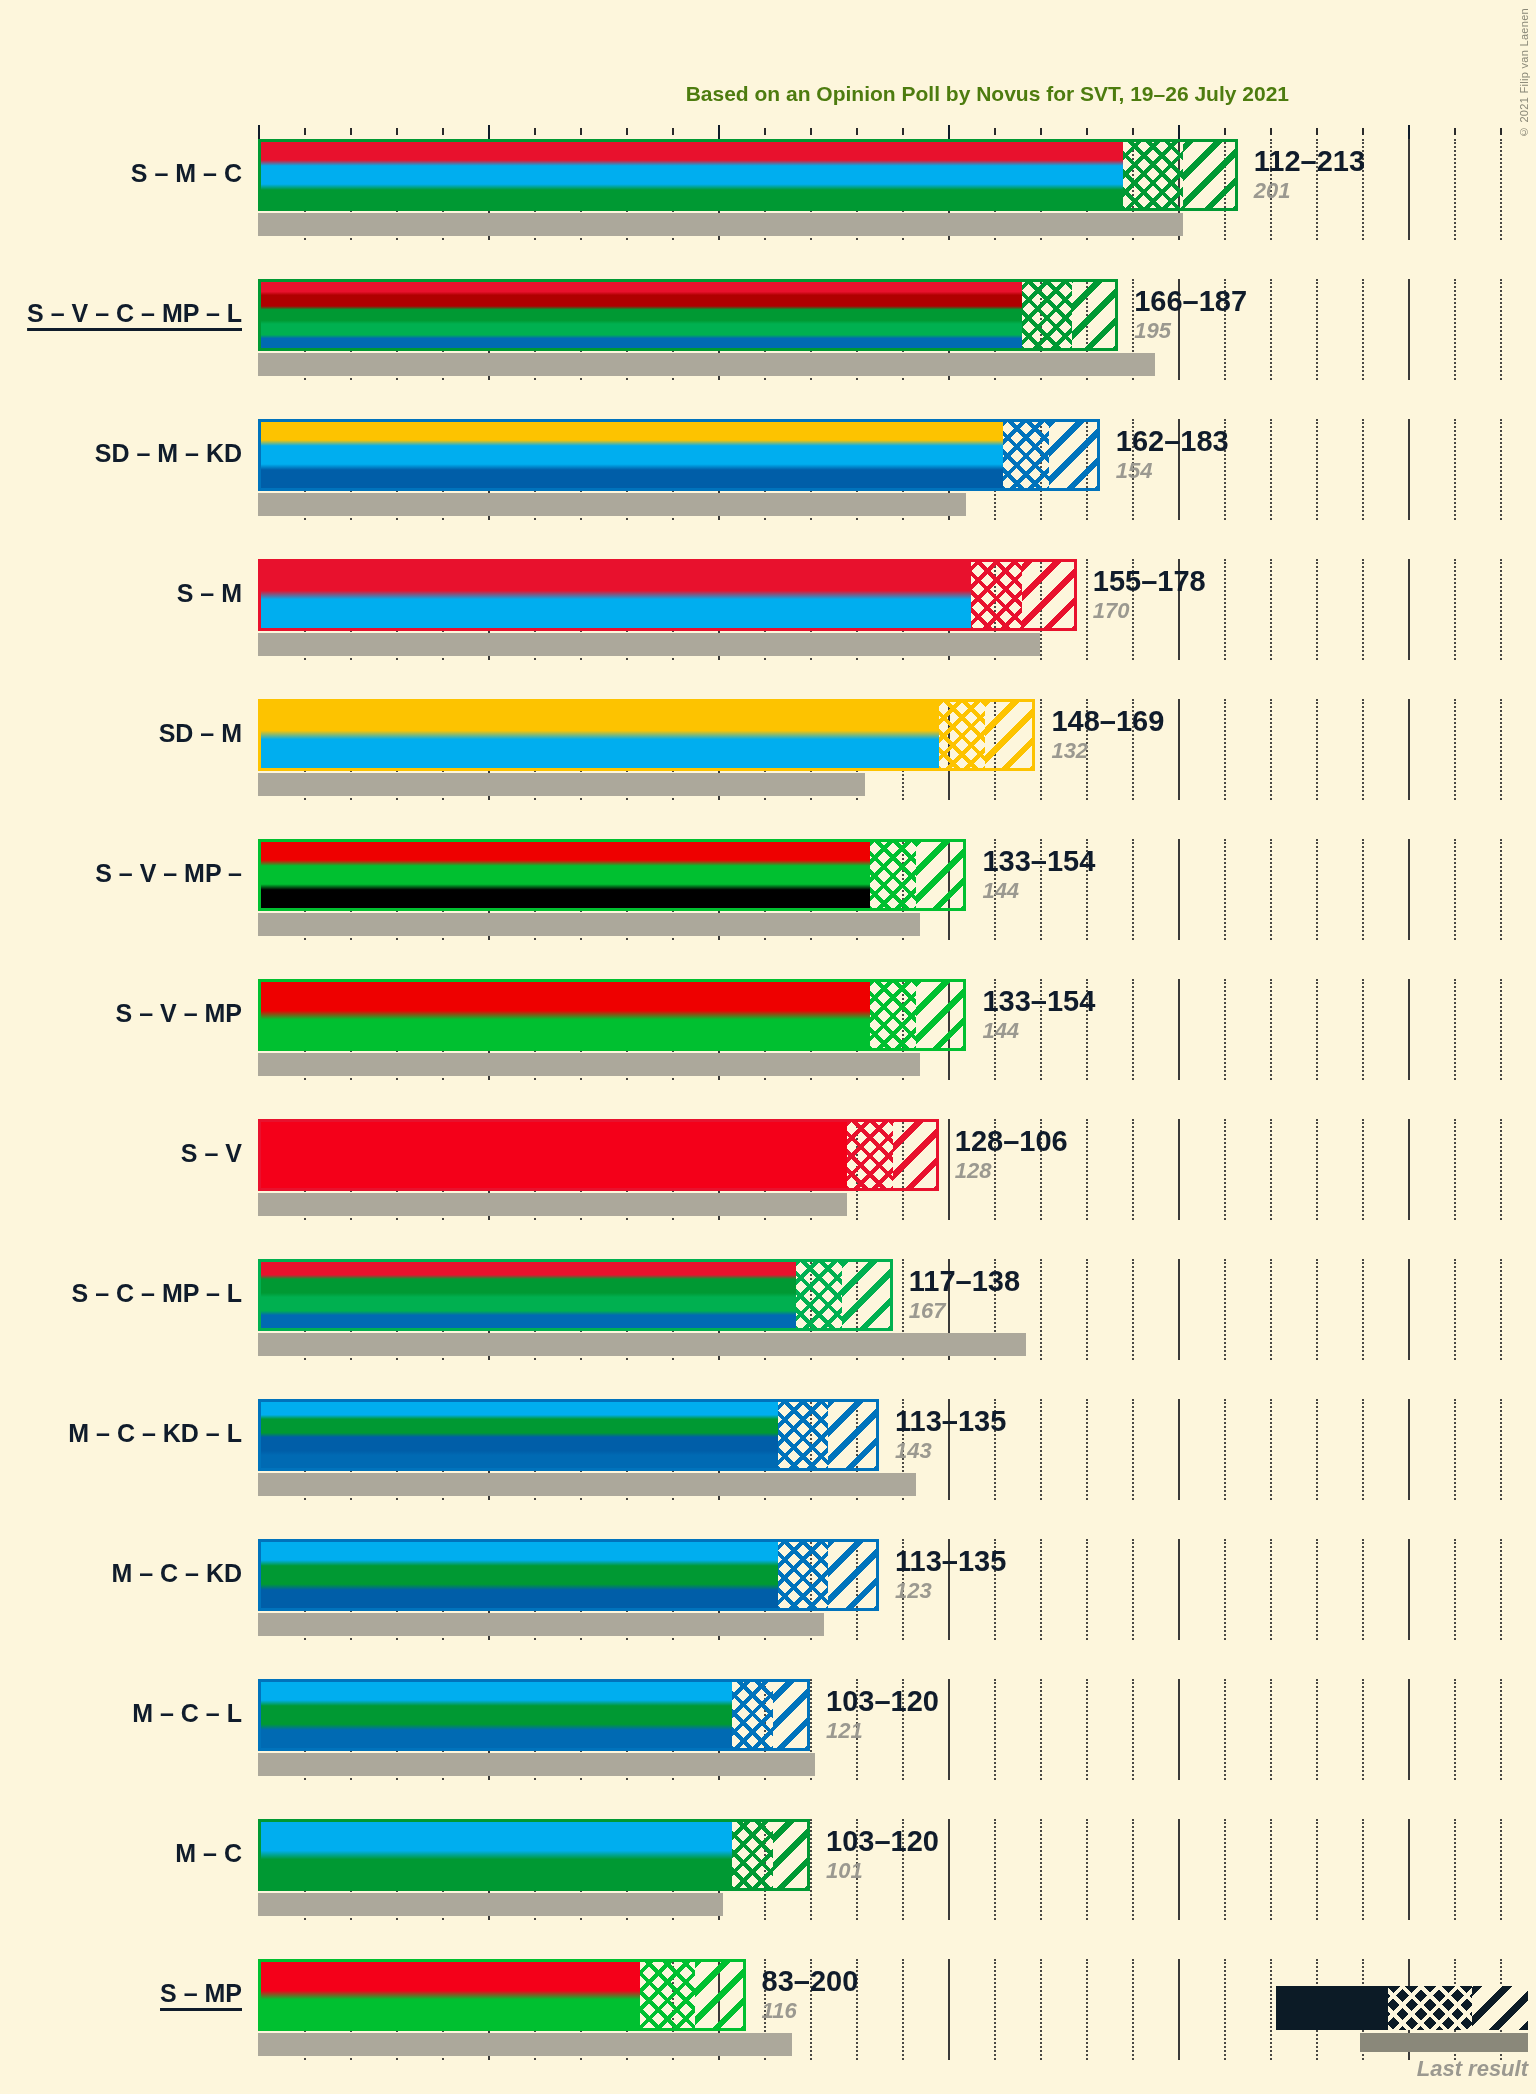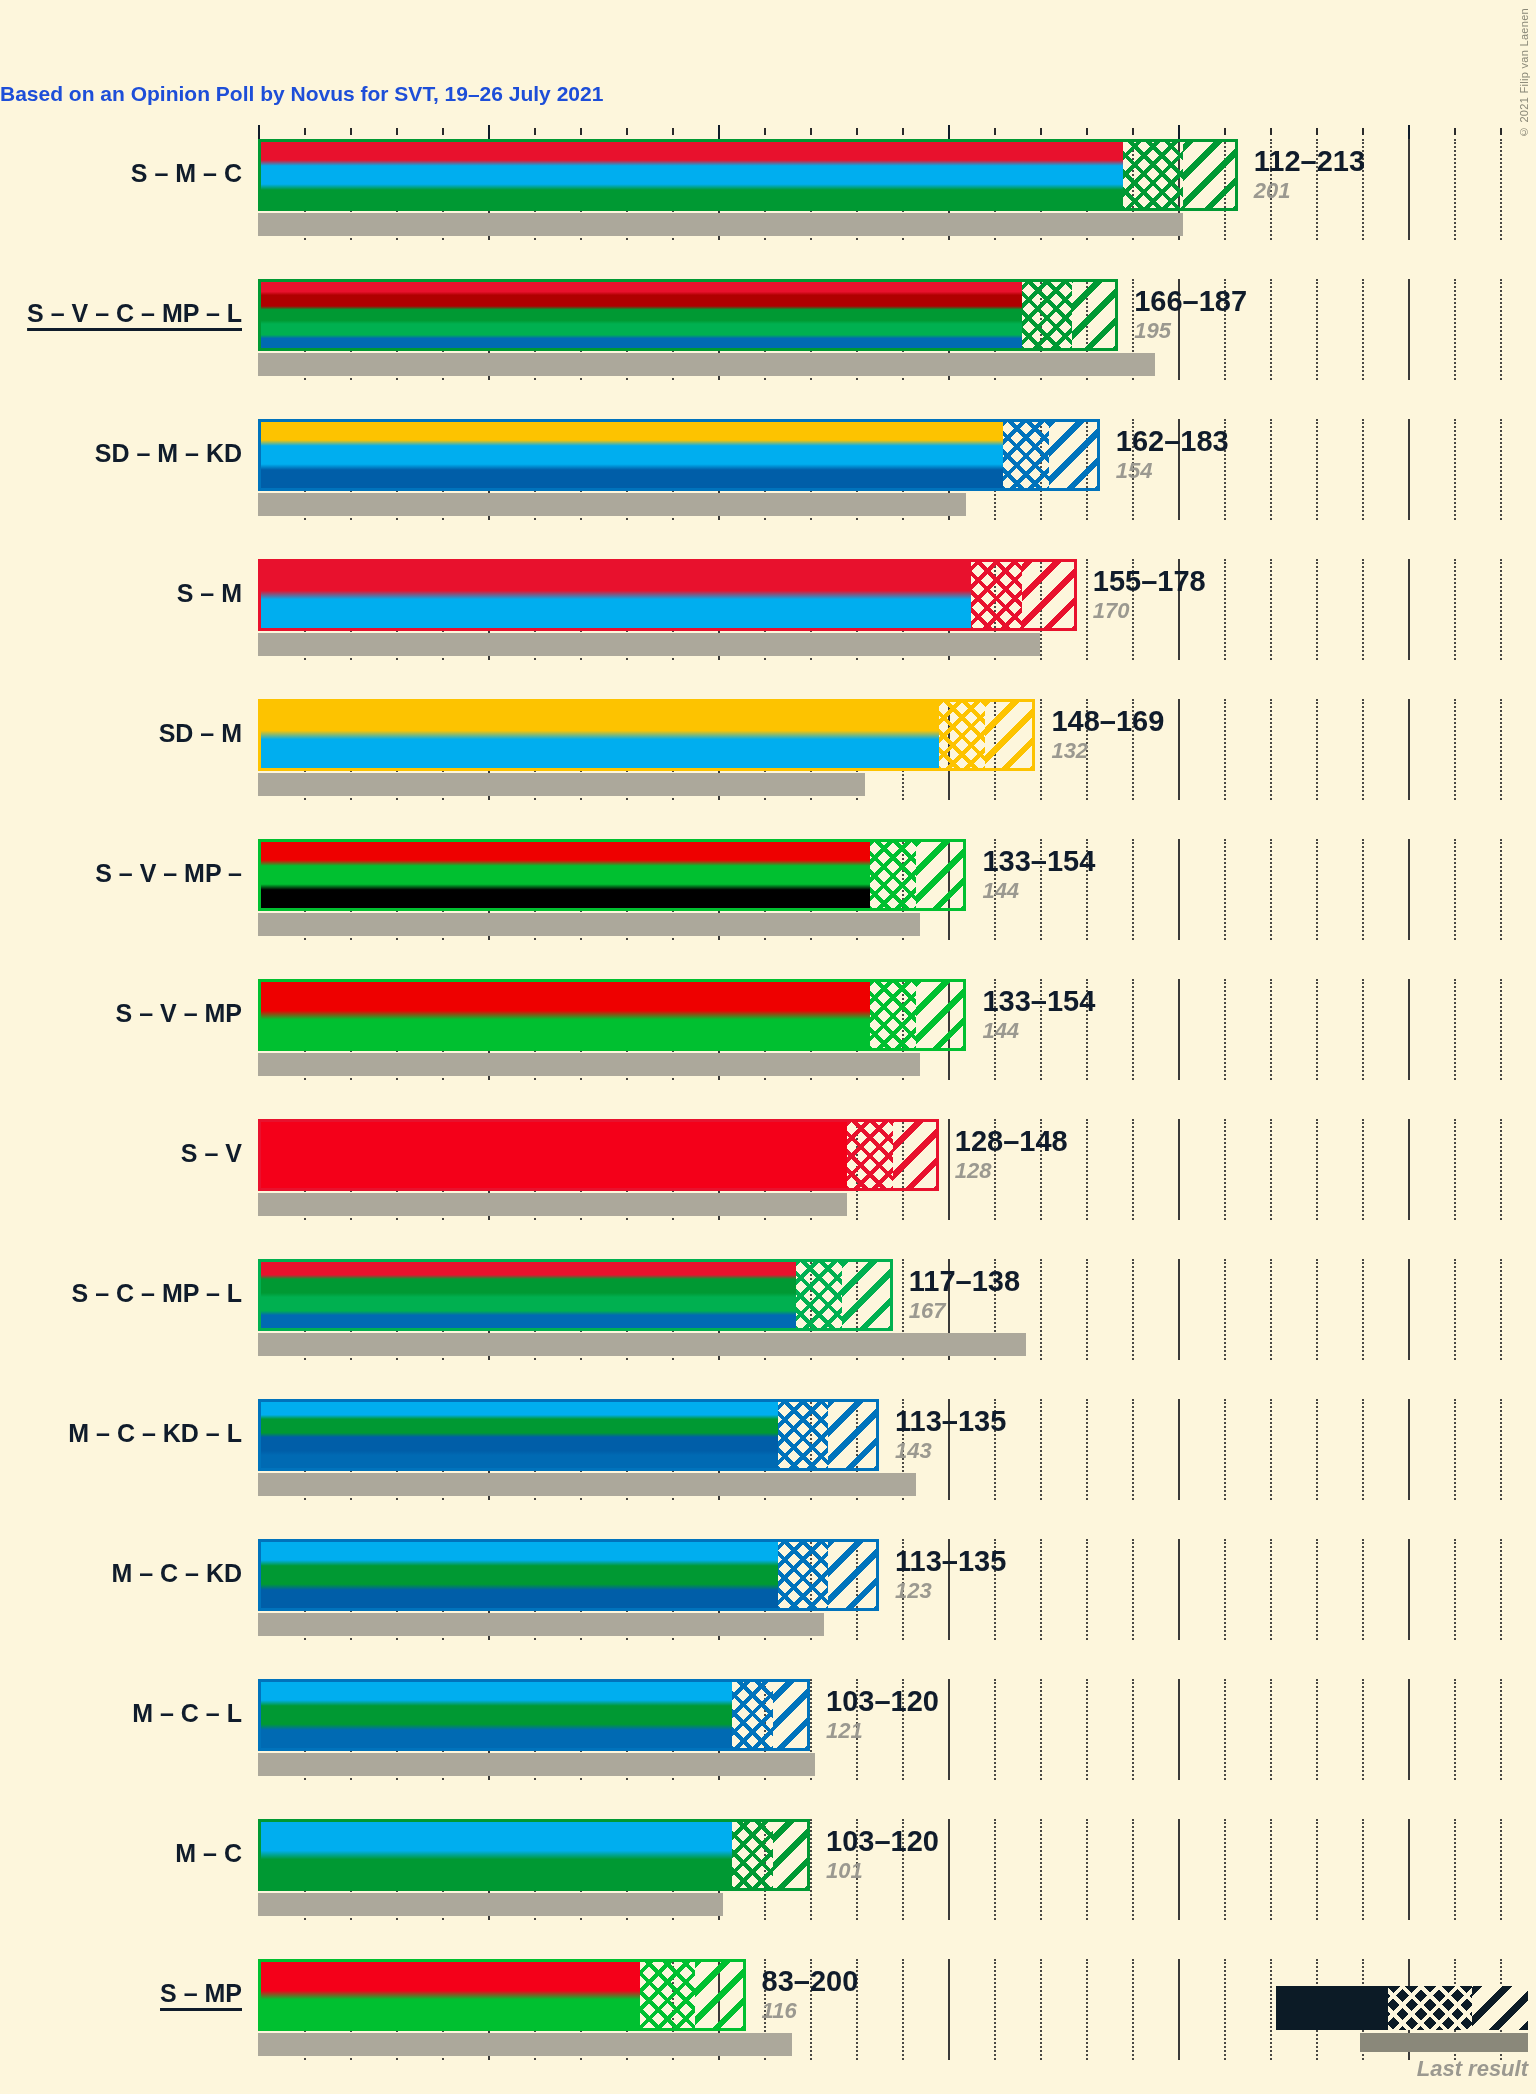--- a/index.html
+++ b/index.html
@@ -13,21 +13,21 @@
   }
   #chart-root{position:absolute;inset:0;}
 
   .title{
     position:absolute;top:22px;left:0;width:1536px;
     text-align:center;font-size:39px;font-weight:bold;
     letter-spacing:-0.2px;color:#101C2B;
   }
   .subtitle{
     position:absolute;top:82px;left:0;width:1289px;
-    text-align:left;font-size:21px;font-weight:bold;color:#1d4ed8;
+    text-align:right;font-size:21px;font-weight:bold;color:#4d7c0f;
   }
   .copyright{
     position:absolute;top:8px;right:6px;
     font-size:11px;color:#8A8878;
     writing-mode:vertical-rl;
     transform:rotate(180deg);
     letter-spacing:0.3px;
   }
 
   
@@ -718,21 +718,21 @@
       <div class="valrange">133–154</div>
       <div class="vallast">144</div>
     </div>
     <div class="rowlabel" style="top: 1001px; right: 1294px; width: 300px;">S – V – MP</div>
     <div class="valbox" style="left: 982.4px; top: 987px;">
       <div class="valrange">133–154</div>
       <div class="vallast">144</div>
     </div>
     <div class="rowlabel" style="top: 1141px; right: 1294px; width: 300px;">S – V</div>
     <div class="valbox" style="left: 954.8px; top: 1127px;">
-      <div class="valrange">128–148</div>
+      <div class="valrange">128–106</div>
       <div class="vallast">128</div>
     </div>
     <div class="rowlabel" style="top: 1281px; right: 1294px; width: 300px;">S – C – MP – L</div>
     <div class="valbox" style="left: 908.8px; top: 1267px;">
       <div class="valrange">117–138</div>
       <div class="vallast">167</div>
     </div>
     <div class="rowlabel" style="top: 1421px; right: 1294px; width: 300px;">M – C – KD – L</div>
     <div class="valbox" style="left: 895px; top: 1407px;">
       <div class="valrange">113–135</div>

